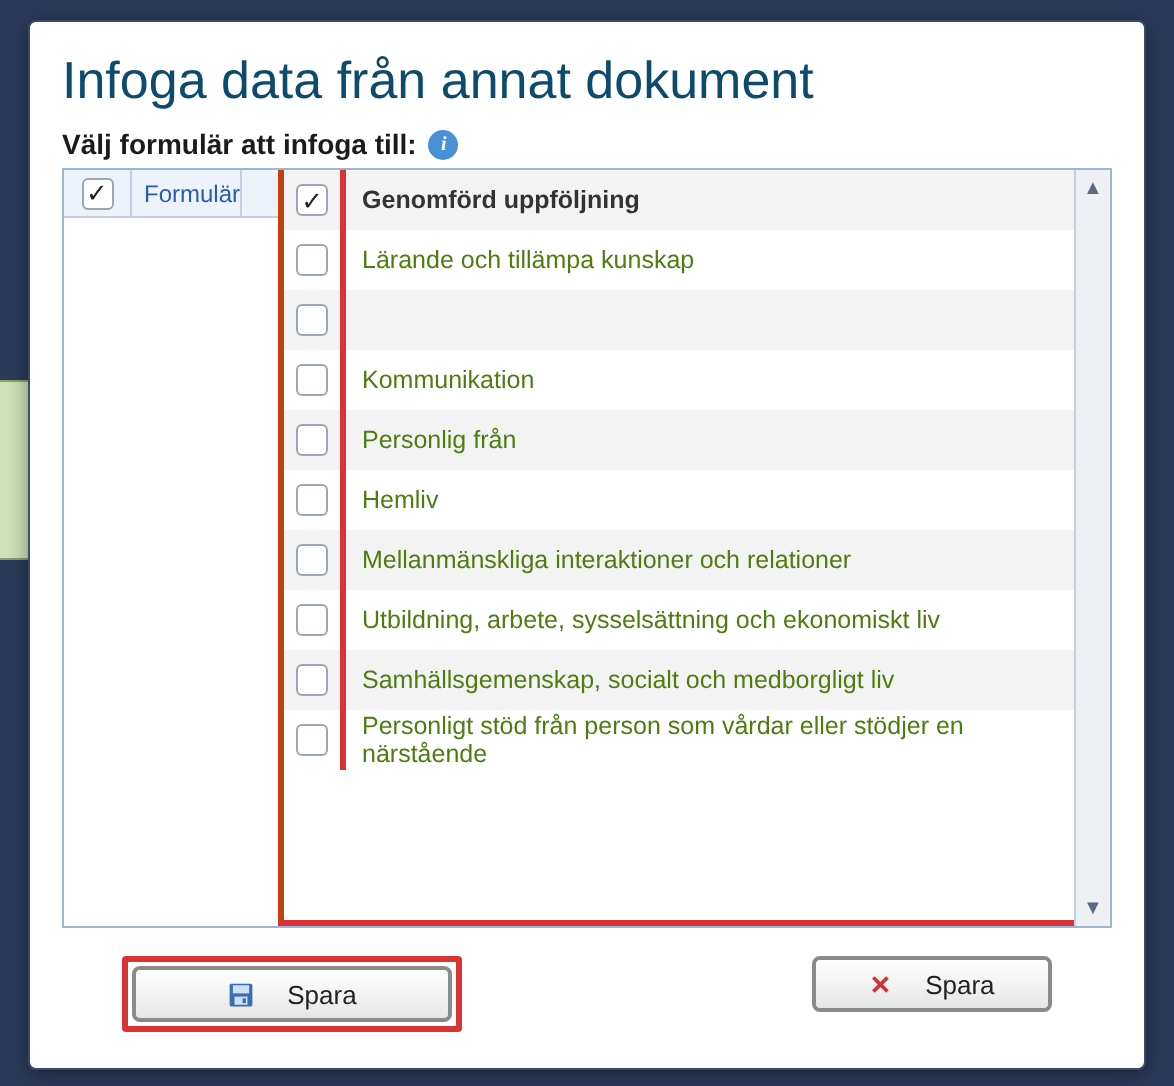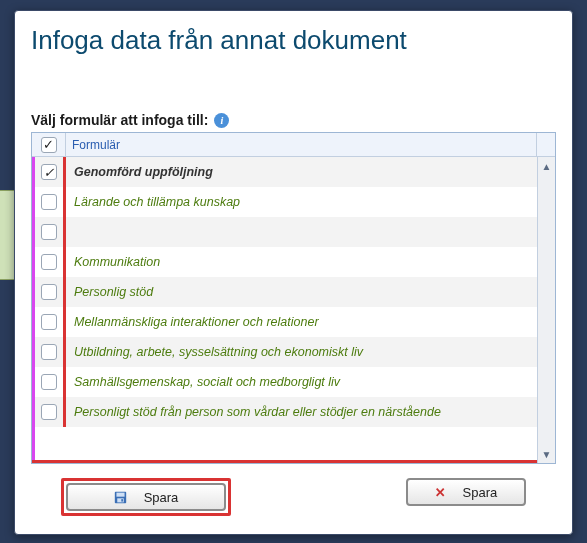--- a/index.html
+++ b/index.html
@@ -37,39 +37,38 @@
     color: #0c4a6e;
     font-weight: 400;
     margin-bottom: 8px;
     font-family: "Trebuchet MS","Segoe UI",sans-serif;
   }
   .subtitle-row {
     display:flex;
     align-items:flex-end;
     gap:6px;
     margin-bottom:4px;
-    margin-top:48px;
   }
   .subtitle {
     font-size: 14px;
     font-weight: 700;
     color: #1b1b1b;
   }
   .help-icon {
     width:15px;height:15px;border-radius:50%;
     background:#4a90d9;color:#fff;font-size:10px;
     display:flex;align-items:center;justify-content:center;
     font-weight:700;font-style:italic;
     font-family:Georgia,serif;
   }
   .grid {
     border:1px solid #9db6d4;
     flex:1;
     display:flex;
-    flex-direction:column;
+    flex-direction:row;
     min-height:0;
   }
   .grid-header {
     display:flex;
     background:#eef3fb;
     border-bottom:1px solid #c2cfe0;
     height:24px;
   }
   .col-check {
     width:34px;
@@ -86,22 +85,21 @@
   }
   .col-scroll { width:18px; }
   .grid-body {
     flex:1;
     position:relative;
     overflow:hidden;
   }
   .rows {
     position:absolute;
     top:0;left:0;right:18px;bottom:0;
-    border-left:3px solid #d946ef;
-    font-style:italic;
+    border-left:3px solid #c2410c;
     
   }
   .row {
     display:flex;
     height:30px;
     align-items:center;
   }
   .row:nth-child(odd){ background:#f3f3f3; }
   .row:nth-child(even){ background:#ffffff; }
   .row .cell-check {
@@ -220,21 +218,27 @@
           <div class="row">
             <div class="cell-check">
               <div class="cb"></div>
             </div>
             <div class="cell-name">Kommunikation</div>
           </div>
           <div class="row">
             <div class="cell-check">
               <div class="cb"></div>
             </div>
-            <div class="cell-name">Personlig stöd</div>
+            <div class="cell-name">Personlig från</div>
+          </div>
+          <div class="row">
+            <div class="cell-check">
+              <div class="cb"></div>
+            </div>
+            <div class="cell-name">Hemliv</div>
           </div>
           <div class="row">
             <div class="cell-check">
               <div class="cb"></div>
             </div>
             <div class="cell-name">Mellanmänskliga interaktioner och relationer</div>
           </div>
           <div class="row">
             <div class="cell-check">
               <div class="cb"></div>

